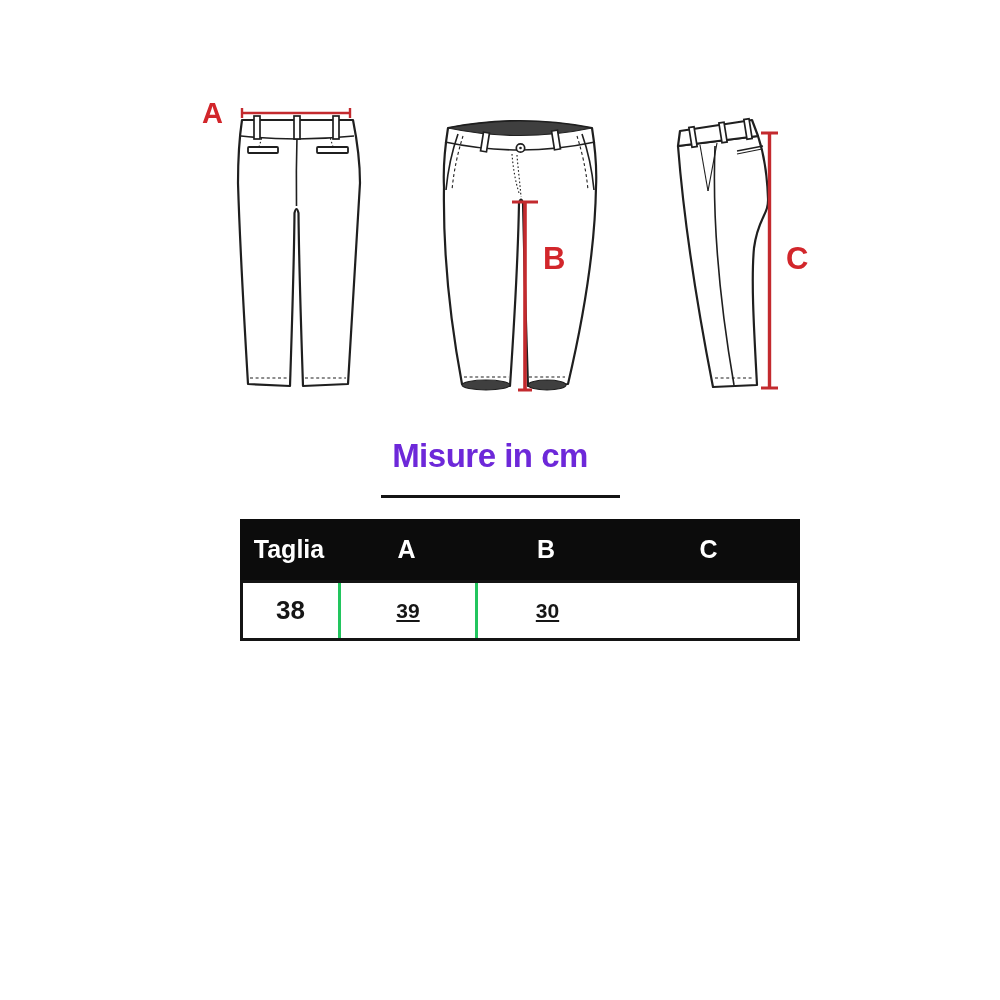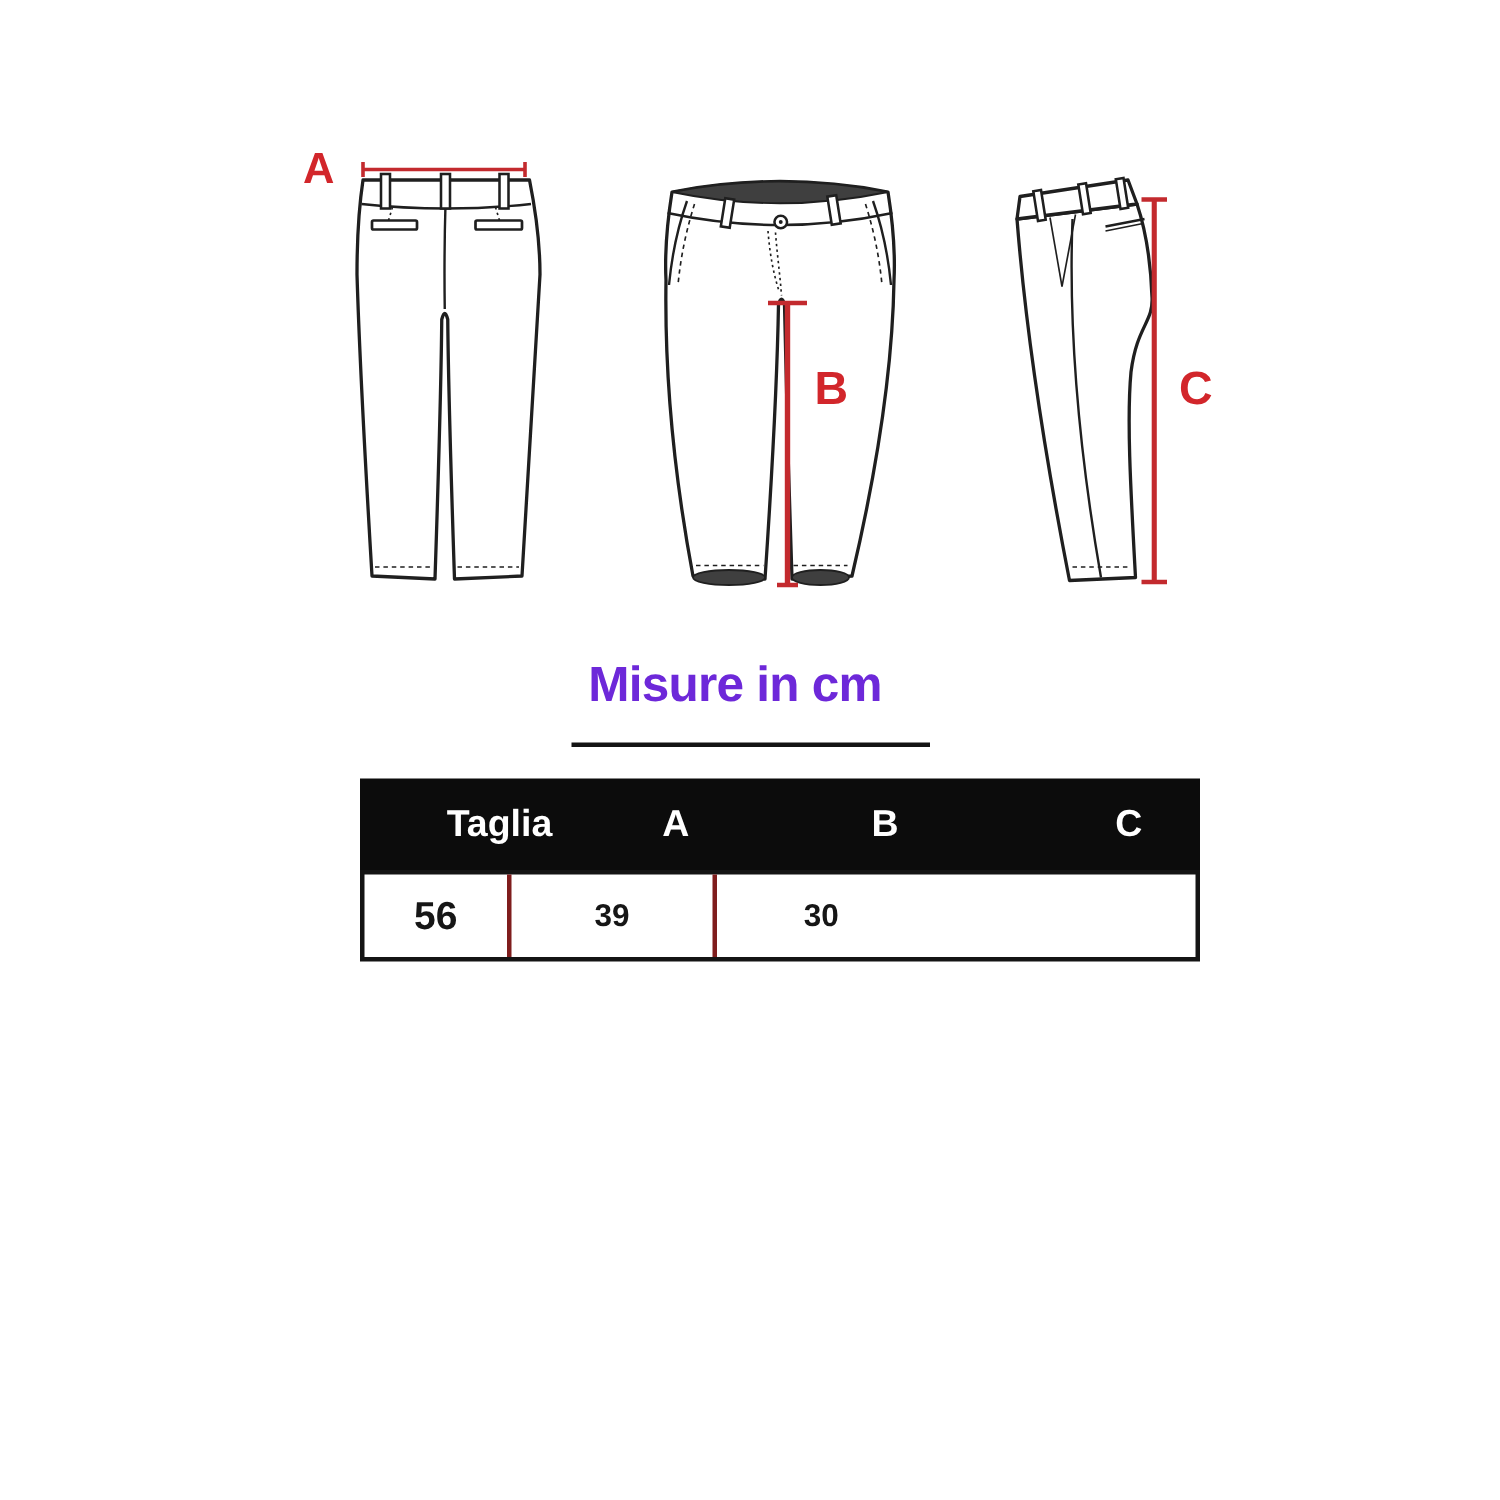--- a/index.html
+++ b/index.html
@@ -45,35 +45,34 @@
   .title-underline{
     position:absolute;left:381px;top:495px;width:239px;height:3px;
     background:#141414;
   }
 
   .size-table{position:absolute;left:240px;top:519px;width:560px;}
   .size-table .thead{
     display:grid;grid-template-columns:98px 137px 142px 183px;
     height:61px;background:var(--table-header-bg);
     color:var(--table-header-text);
-    padding-left:44px;
   }
   .size-table .thead .cell{
     display:flex;align-items:center;justify-content:center;
     font-weight:bold;font-size:25px;
   }
   .size-table .trow{
     display:grid;grid-template-columns:95px 137px 142px 180px;
     height:61px;background:#ffffff;border:3px solid #141414;
   }
   .size-table .trow .cell{
     display:flex;align-items:center;justify-content:center;
     font-weight:bold;font-size:21px;color:#161616;
   }
-  .size-table .trow .cell + .cell{border-left:3px solid #7f1d1d;}
+  .size-table .trow .cell + .cell{border-left:3px solid #22c55e;text-decoration:underline;}
   .size-table .trow .cell.first{font-size:26px;}
 </style>
 </head>
 <body>
 
 <div class="canvas">
 
   <div class="fig" style="left:190px;top:95px;width:185px;height:315px;">
     <svg viewBox="0 0 185 315">
 
@@ -183,19 +182,19 @@
   <div class="title-underline"></div>
 
   <div class="size-table">
     <div class="thead">
       <div class="cell">Taglia</div>
       <div class="cell">A</div>
       <div class="cell">B</div>
       <div class="cell">C</div>
     </div>
     <div class="trow">
-      <div class="cell first">56</div>
+      <div class="cell first">38</div>
       <div class="cell">39</div>
       <div class="cell">30</div>
     </div>
   </div>
 
 </div>
 
 </body></html>

